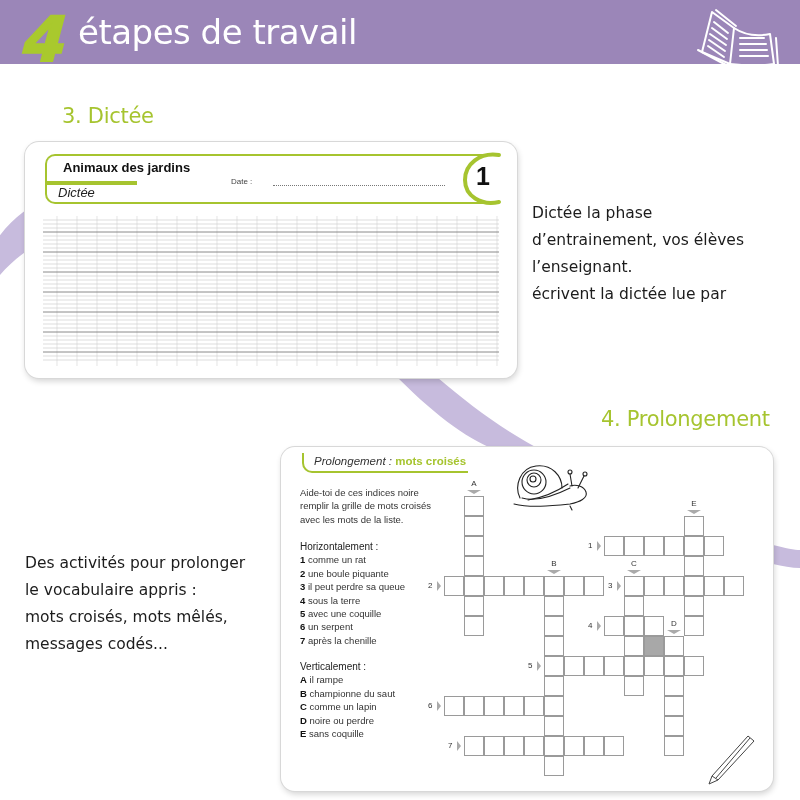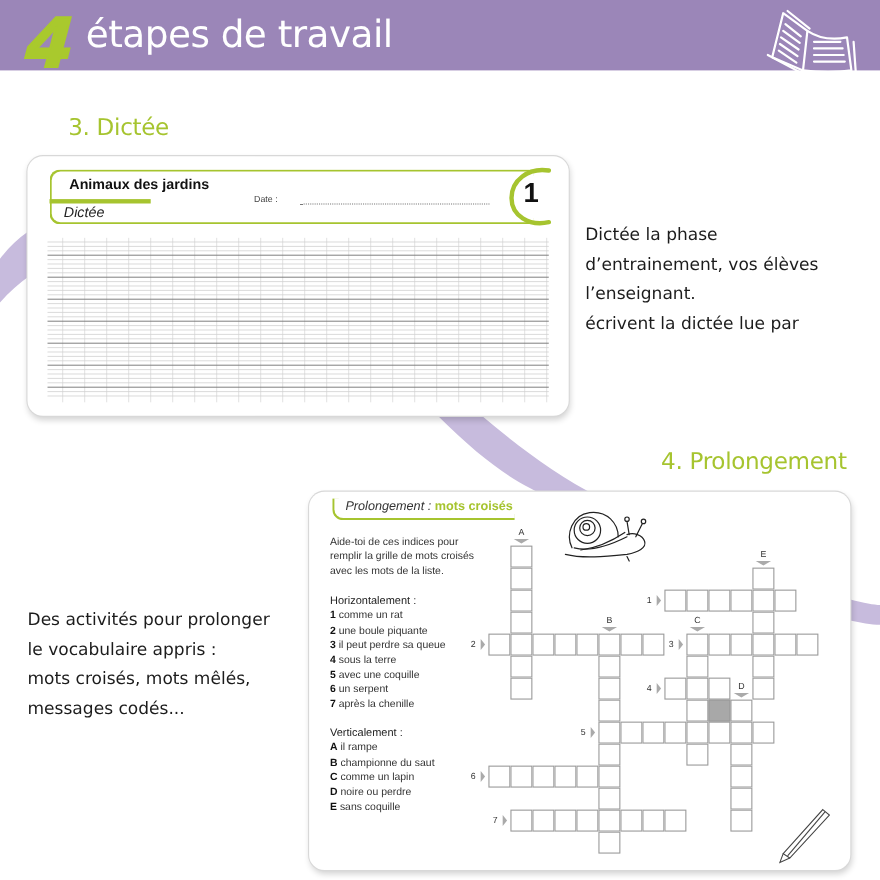--- a/index.html
+++ b/index.html
@@ -174,21 +174,21 @@
 </div>
 
 <div class="card cw-card"></div>
 <div class="cw-head"></div>
 <div class="cw-head-label">
   <span>Prolongement :</span>
   <span class="cw-head-accent">mots croisés</span>
 </div>
 
 <div class="clue-text" style="left:300px; top:486px;">
-  <div>Aide-toi de ces indices pour</div>
+  <div>Aide-toi de ces indices noire</div>
   <div>remplir la grille de mots croisés</div>
   <div>avec les mots de la liste.</div>
 </div>
 
 <div class="clue-text" style="left:300px; top:540px;">
   <div class="clue-head">Horizontalement :</div>
   <div class="clue"><b>1</b> <span>comme un rat</span></div>
   <div class="clue"><b>2</b> <span>une boule piquante</span></div>
   <div class="clue"><b>3</b> <span>il peut perdre sa queue</span></div>
   <div class="clue"><b>4</b> <span>sous la terre</span></div>

